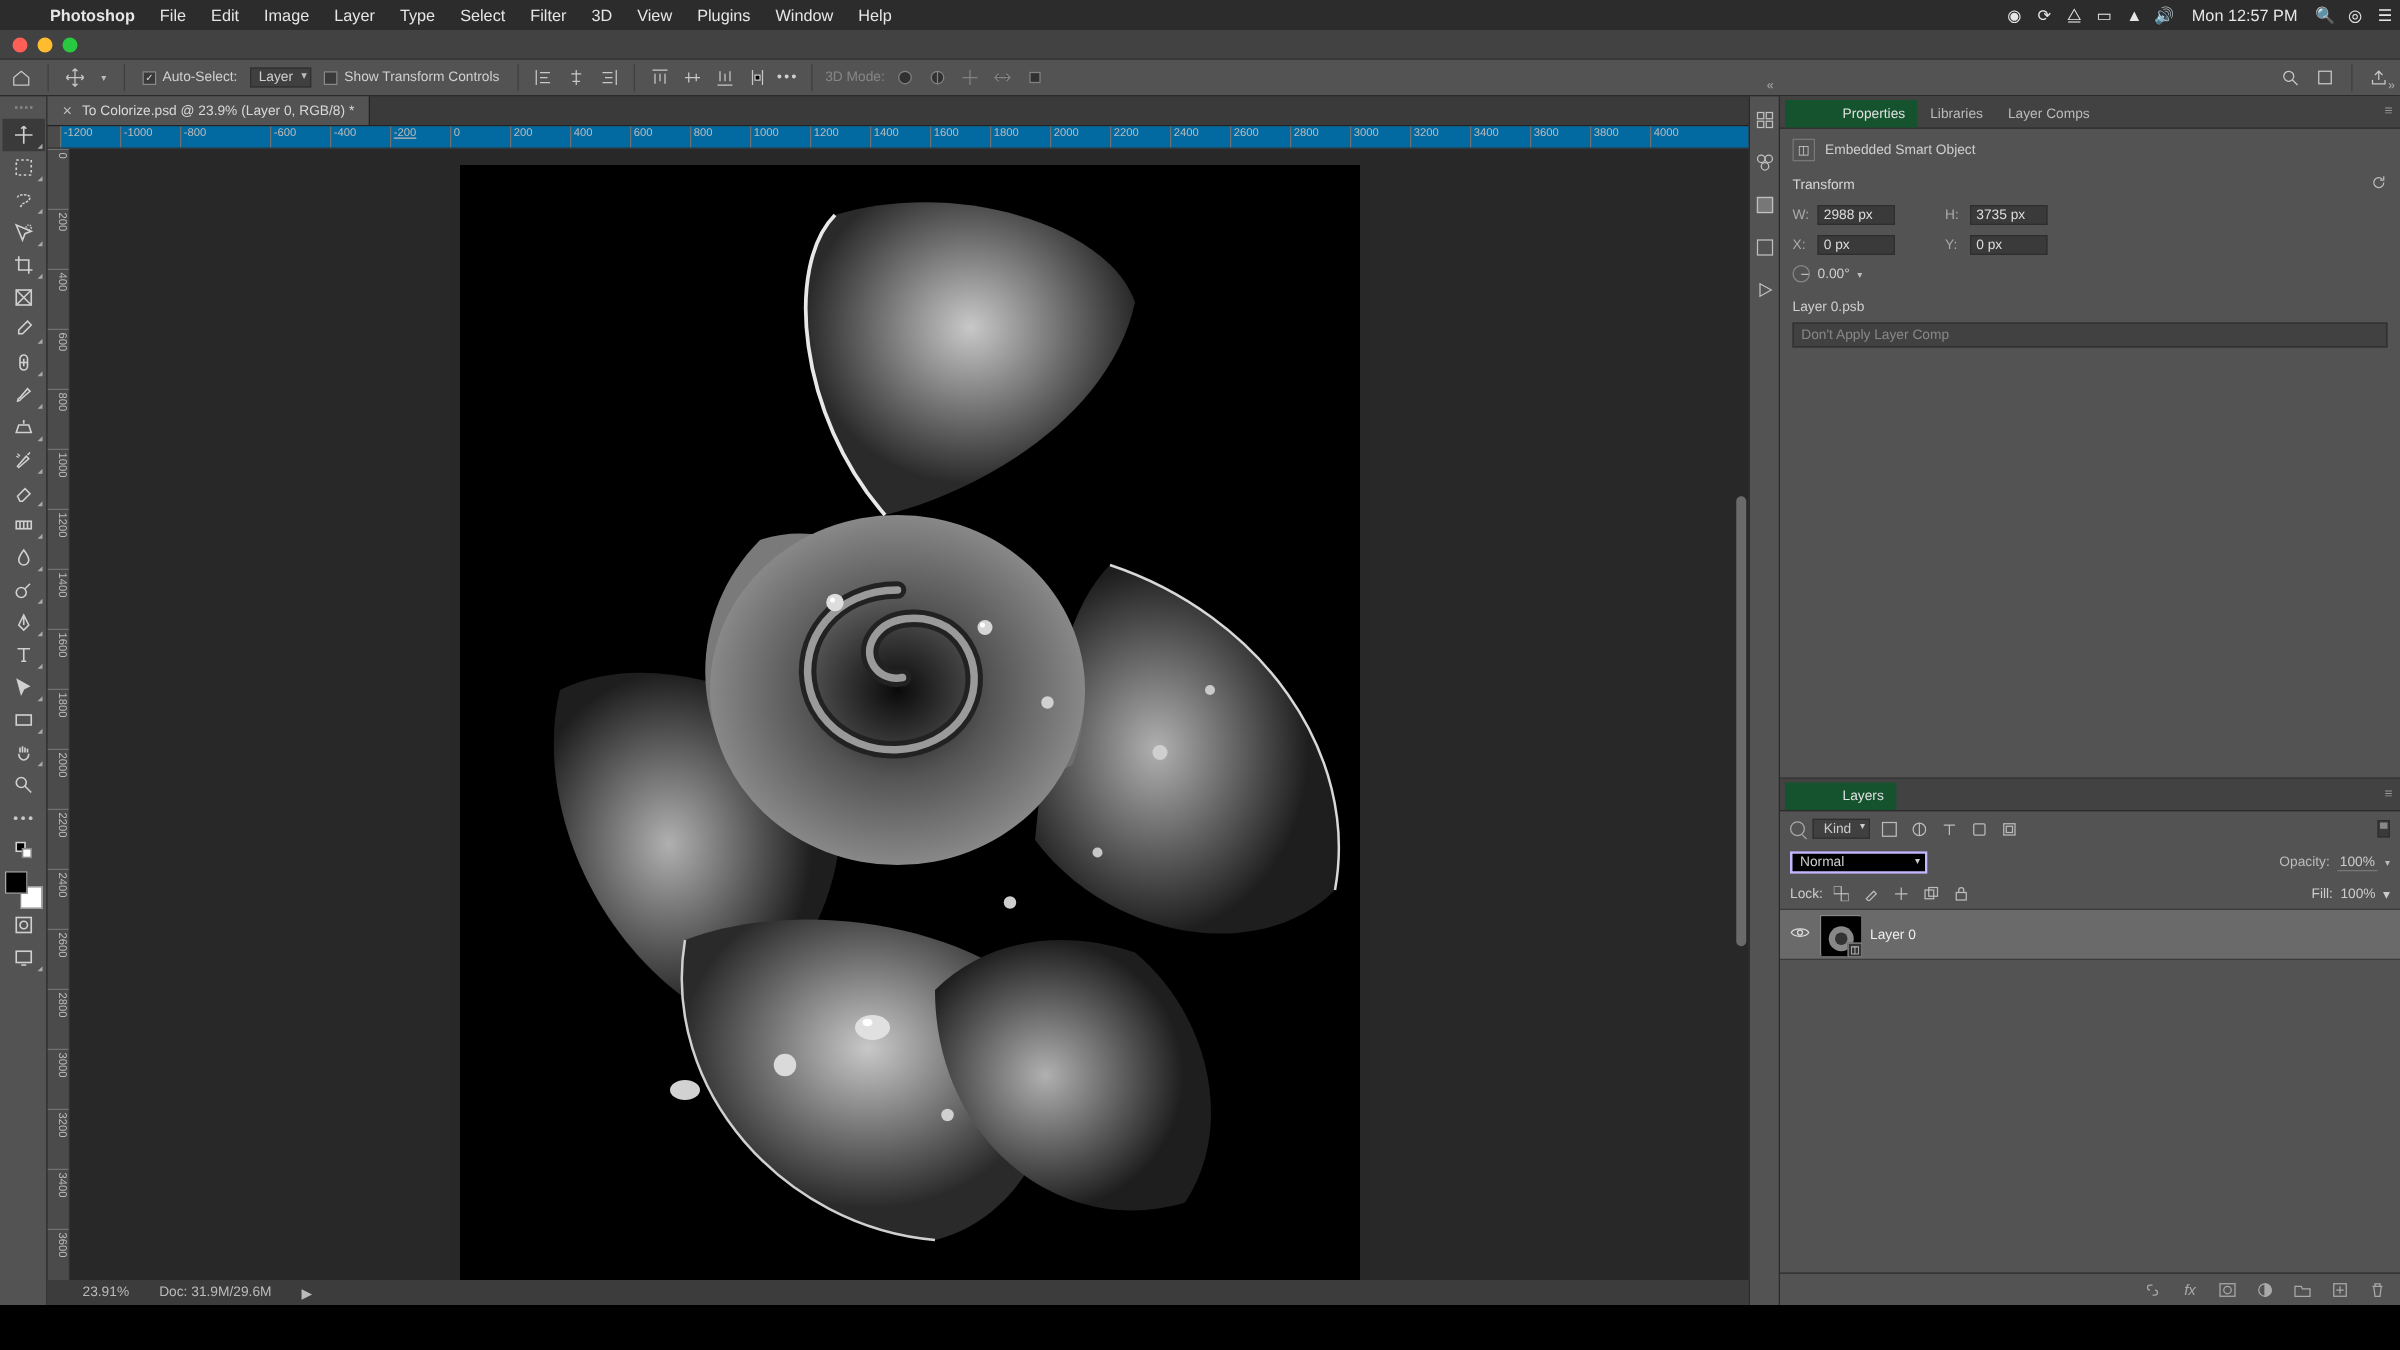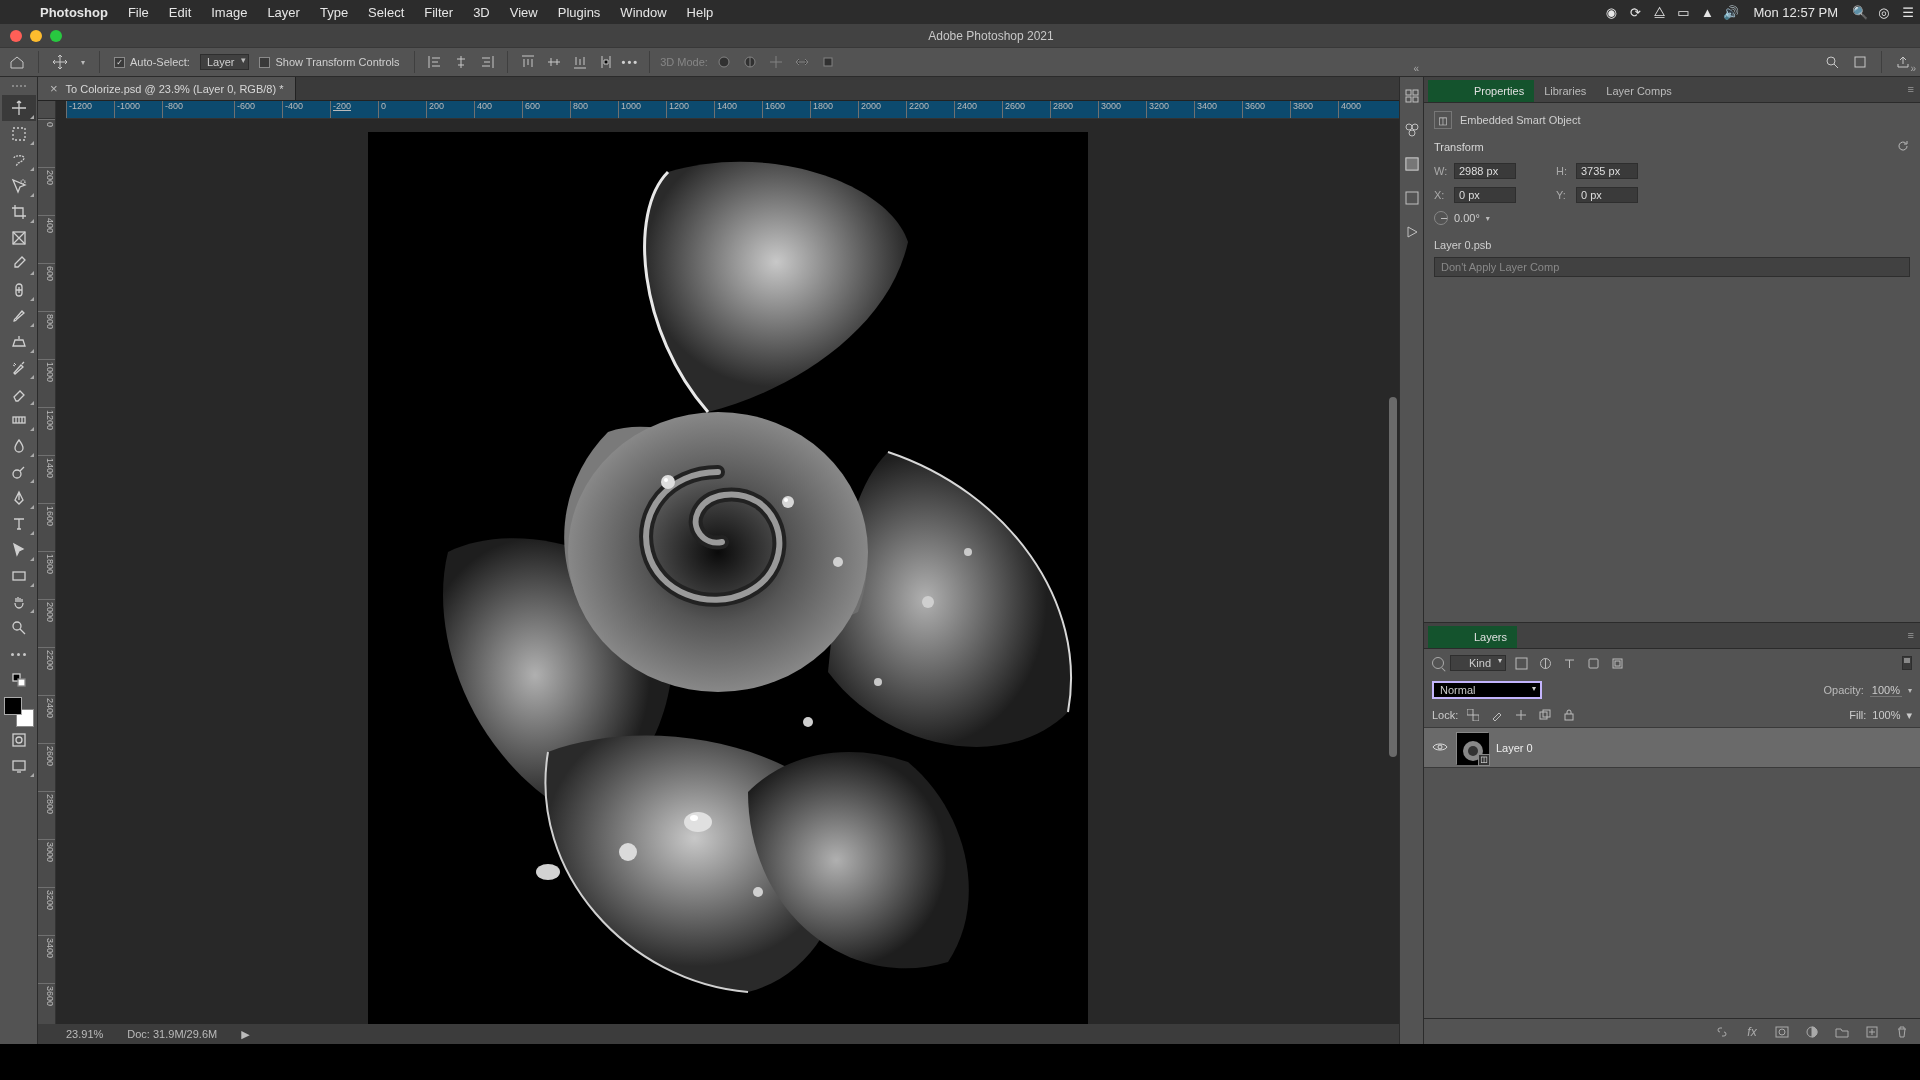--- a/index.html
+++ b/index.html
@@ -49,21 +49,21 @@
 .colorswatch { position: relative; width: 30px; height: 30px; margin-top: 4px; }
 .colorswatch .fg { position: absolute; top: 0; left: 0; width: 18px; height: 18px; background: #000; border: 1px solid #aaa; z-index: 2; }
 .colorswatch .bg { position: absolute; bottom: 0; right: 0; width: 18px; height: 18px; background: #fff; border: 1px solid #888; }
 
 
 .docarea { position: absolute; top: 77px; left: 38px; right: 521px; bottom: 36px; background: #282828; display: flex; flex-direction: column; }
 .tabbar { height: 24px; background: #3a3a3a; display: flex; align-items: center; border-bottom: 1px solid #222; }
 .doctab { display: flex; align-items: center; gap: 8px; padding: 0 12px; height: 100%; color: #d8d8d8; font-size: 11px; background: #535353; border-right: 1px solid #222; }
 .doctab .x { font-size: 13px; color: #bbb; }
 .rulerarea { flex: 1; position: relative; background: #282828; }
-.hruler { position: absolute; top: 0; left: 28px; right: 0; height: 18px; background: #0c4a6e; border-bottom: 1px solid #333; display: flex; overflow: hidden; }
+.hruler { position: absolute; top: 0; left: 10px; right: 0; height: 18px; background: #0369a1; border-bottom: 1px solid #333; display: flex; overflow: hidden; }
 .hruler .tick { position: relative; color: #bbb; font-size: 9px; border-left: 1px solid #707070; height: 100%; padding-left: 2px; flex-shrink: 0; }
 .vruler { position: absolute; top: 18px; left: 0; width: 18px; bottom: 0; background: #4b4b4b; border-right: 1px solid #333; display: flex; flex-direction: column; overflow: hidden; }
 .vruler .tick { color: #bbb; font-size: 9px; writing-mode: vertical-rl; border-top: 1px solid #707070; padding-top: 2px; flex-shrink: 0; }
 .rcorner { position: absolute; top: 0; left: 0; width: 18px; height: 18px; background: #4b4b4b; border-right: 1px solid #333; border-bottom: 1px solid #333; }
 .canvasview { position: absolute; top: 18px; left: 18px; right: 0; bottom: 0; display: flex; align-items: center; justify-content: center; overflow: hidden; }
 .canvasimg { width: 720px; height: 900px; background: #000; position: relative; }
 .rose { position: absolute; inset: 0; }
 
 
 .pstack { position: absolute; top: 77px; right: 496px; width: 25px; bottom: 36px; background: #535353; border-left: 1px solid #2b2b2b; border-right: 1px solid #2b2b2b; display: flex; flex-direction: column; align-items: center; padding-top: 8px; gap: 12px; }
@@ -93,21 +93,21 @@
 .linkfile { margin-top: 14px; color: #cfcfcf; }
 .dropdown { margin-top: 6px; background: #414141; border: 1px solid #2e2e2e; padding: 3px 6px; color: #888; font-style: normal; }
 .btncol { margin-top: 14px; display: flex; flex-direction: column; align-items: center; gap: 8px; }
 .pbtn { background: #474747; border: 1px solid #2e2e2e; padding: 4px 14px; min-width: 110px; text-align: center; font-size: 11px; color: #ddd; cursor: default; }
 
 
 .layerspanel { flex: 1; display: flex; flex-direction: column; }
 .lfilter { display: flex; align-items: center; gap: 6px; padding: 6px 8px; font-size: 11px; color: #ccc; }
 .lfilter .search { width: 12px; height: 12px; border: 1px solid #aaa; border-radius: 50%; position: relative; }
 .lfilter .search::after { content: ""; position: absolute; width: 5px; height: 1px; background: #aaa; bottom: -2px; right: -3px; transform: rotate(45deg); }
-.lfilter .ksel { background: #404040; border: 1px solid #2e2e2e; padding: 1px 14px 1px 18px; position: relative; }
+.lfilter .ksel { background: #404040; border: 1px solid #2e2e2e; padding: 1px 14px 1px 8px; position: relative; }
 .lfilter .ksel::after { content: "▾"; position: absolute; right: 3px; top: 0; font-size: 8px; }
 .lfilter .ficn { width: 18px; height: 16px; display: flex; align-items: center; justify-content: center; }
 .lfilter .ficn svg { stroke: #bbb; fill: none; }
 .lfilter .sw { margin-left: auto; width: 10px; height: 14px; background: #3a3a3a; border: 1px solid #2e2e2e; position: relative; }
 .lfilter .sw::after { content: ""; position: absolute; top: 1px; left: 1px; width: 6px; height: 5px; background: #888; }
 .lopts { display: flex; align-items: center; gap: 6px; padding: 4px 8px; font-size: 11px; color: #ccc; }
 .lopts .blend { background: #000000; border: 2px solid #c4b5fd; padding: 1px 18px 1px 6px; position: relative; min-width: 110px; }
 .lopts .blend::after { content: "▾"; position: absolute; right: 4px; top: 1px; font-size: 8px; }
 .lopts .lab { color: #bbb; }
 .lopts .pct { border-bottom: 1px solid #777; padding: 0 2px; }
@@ -160,21 +160,20 @@
   <div class="sys">◎</div>
   <div class="sys">☰</div>
 </div>
 
 <div class="wintitle">
   <div class="traffic">
     <div class="tl r"></div>
     <div class="tl y"></div>
     <div class="tl g"></div>
   </div>
-  <div class="title">Adobe Photoshop 2021</div>
 </div>
 
 <div class="optbar">
   <div class="icn">
       <svg width="16" height="16" viewBox="0 0 16 16">
         <path d="M2 8l6-5 6 5v6H2z"></path>
       </svg>
     </div>
   <div class="sep"></div>
   <div class="icn">

